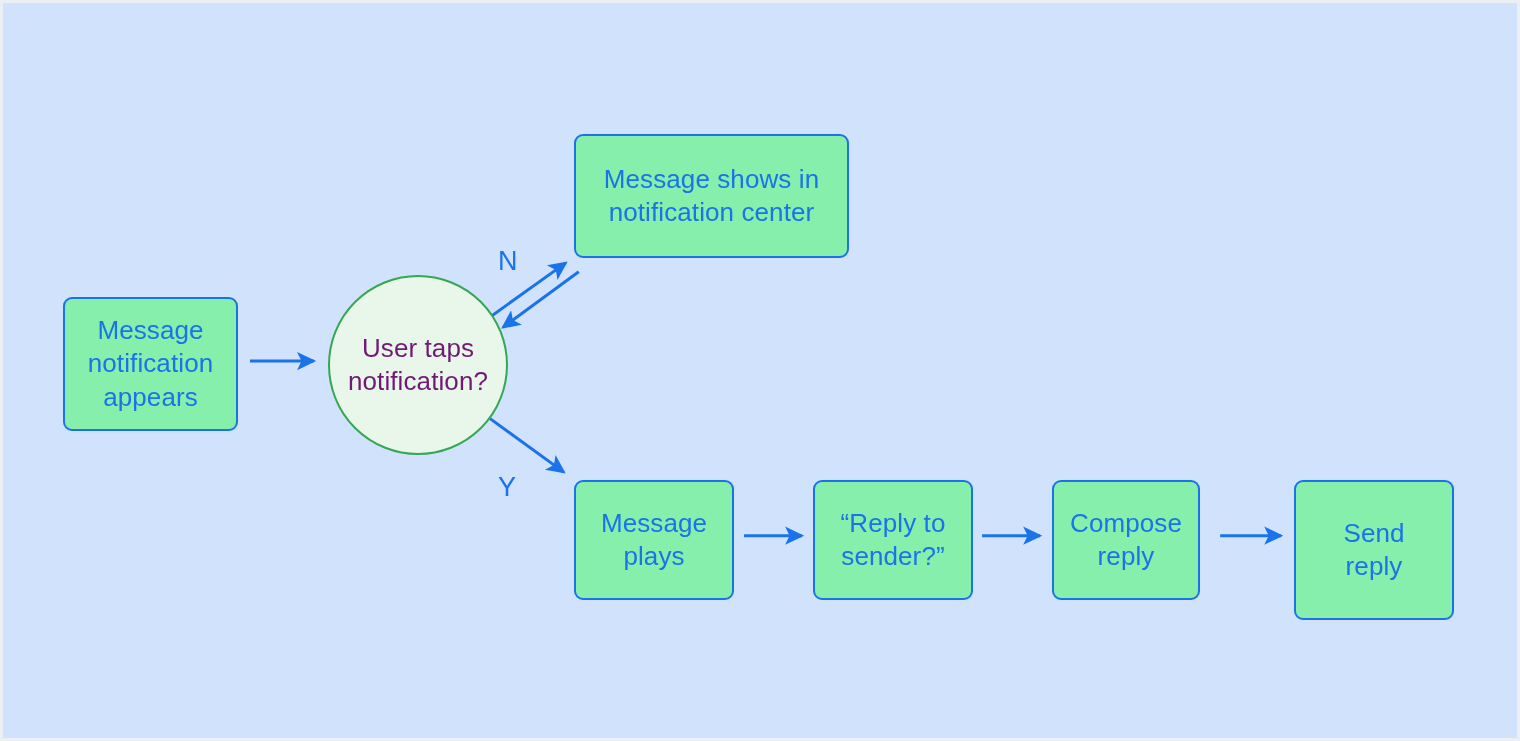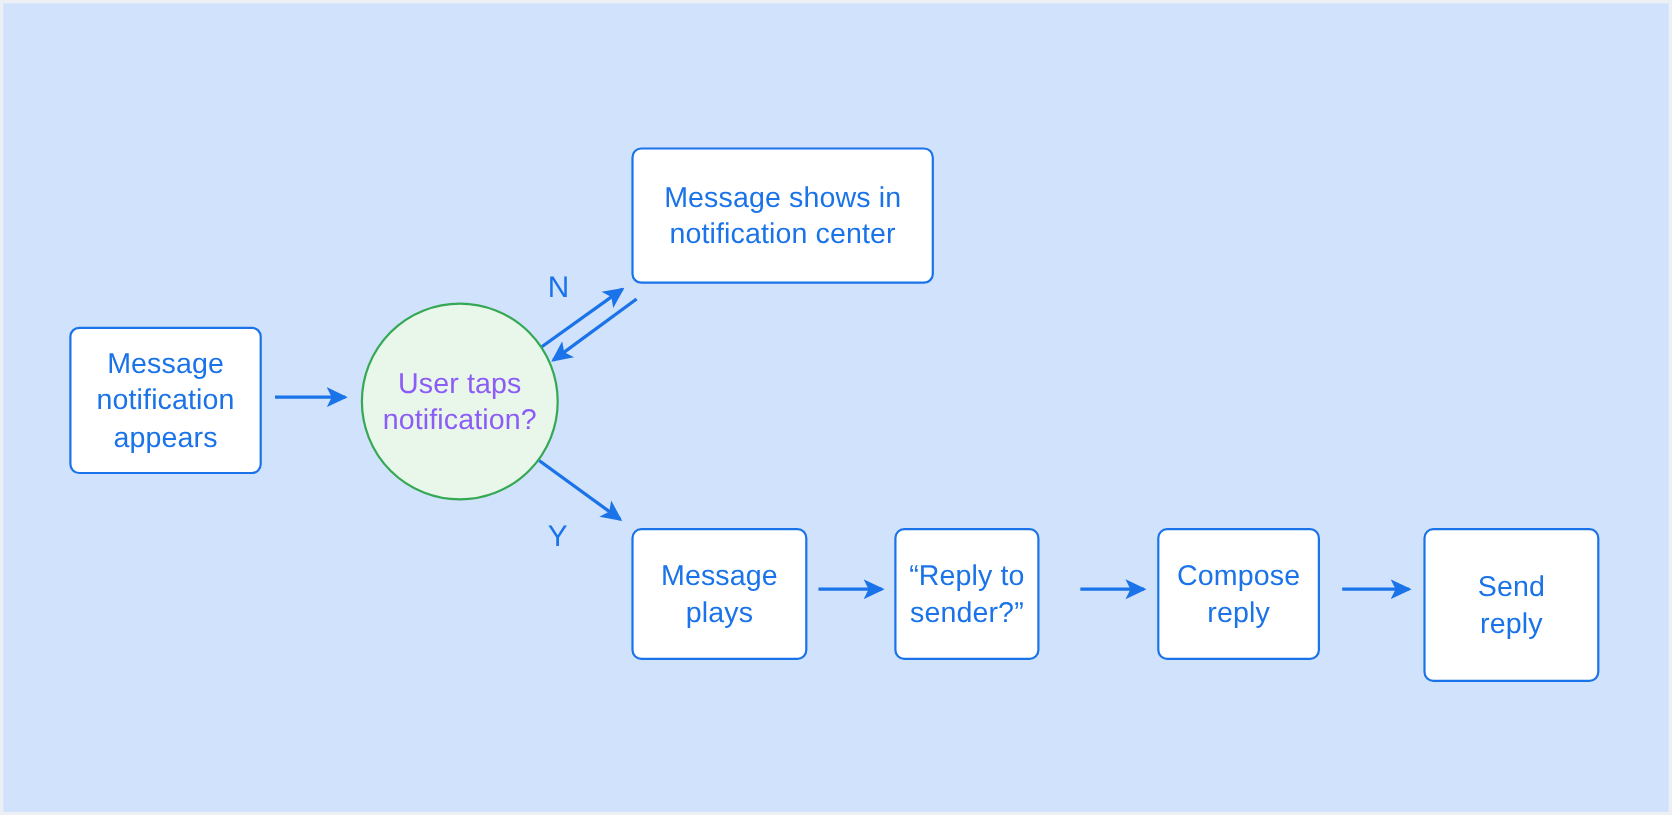--- a/index.html
+++ b/index.html
@@ -17,34 +17,34 @@
     overflow: hidden;
     font-family: "Liberation Sans", sans-serif;
   }
   .node {
     position: absolute;
     box-sizing: border-box;
     display: flex;
     align-items: center;
     justify-content: center;
     text-align: center;
-    background: #ffffff;
+    background: #86efac;
     border: 2.5px solid #1a73e8;
     border-radius: 9px;
     color: #1a73e8;
     font-size: 26px;
     line-height: 1.28;
     letter-spacing: 0.1px;
     white-space: pre-line;
     padding: 4px 10px;
   }
   .node.decision {
     background: #e9f6ea;
     border: 2.5px solid #34a853;
-    color: #8b5cf6;
+    color: #701a75;
     border-radius: 50%;
     padding: 0 6px;
   }
   .edge-label {
     position: absolute;
     color: #1a73e8;
     font-size: 27px;
     line-height: 1;
     user-select: none;
   }
@@ -90,21 +90,21 @@
 
   <div class="node decision" style="left:325px; top:272px; width:180px; height:180px;">User taps
 notification?</div>
 
   <div class="node" style="left:571px; top:131px; width:275px; height:124px;">Message shows in
 notification center</div>
 
   <div class="node" style="left:571px; top:477px; width:160px; height:120px;">Message
 plays</div>
 
-  <div class="node" style="left:810px; top:477px; width:132px; height:120px;">“Reply to
+  <div class="node" style="left:810px; top:477px; width:160px; height:120px;">“Reply to
 sender?”</div>
 
   <div class="node" style="left:1049px; top:477px; width:148px; height:120px;">Compose
 reply</div>
 
   <div class="node" style="left:1291px; top:477px; width:160px; height:140px;">Send
 reply</div>
 
   <div class="edge-label" style="left:495px; top:245px;">N</div>
 

